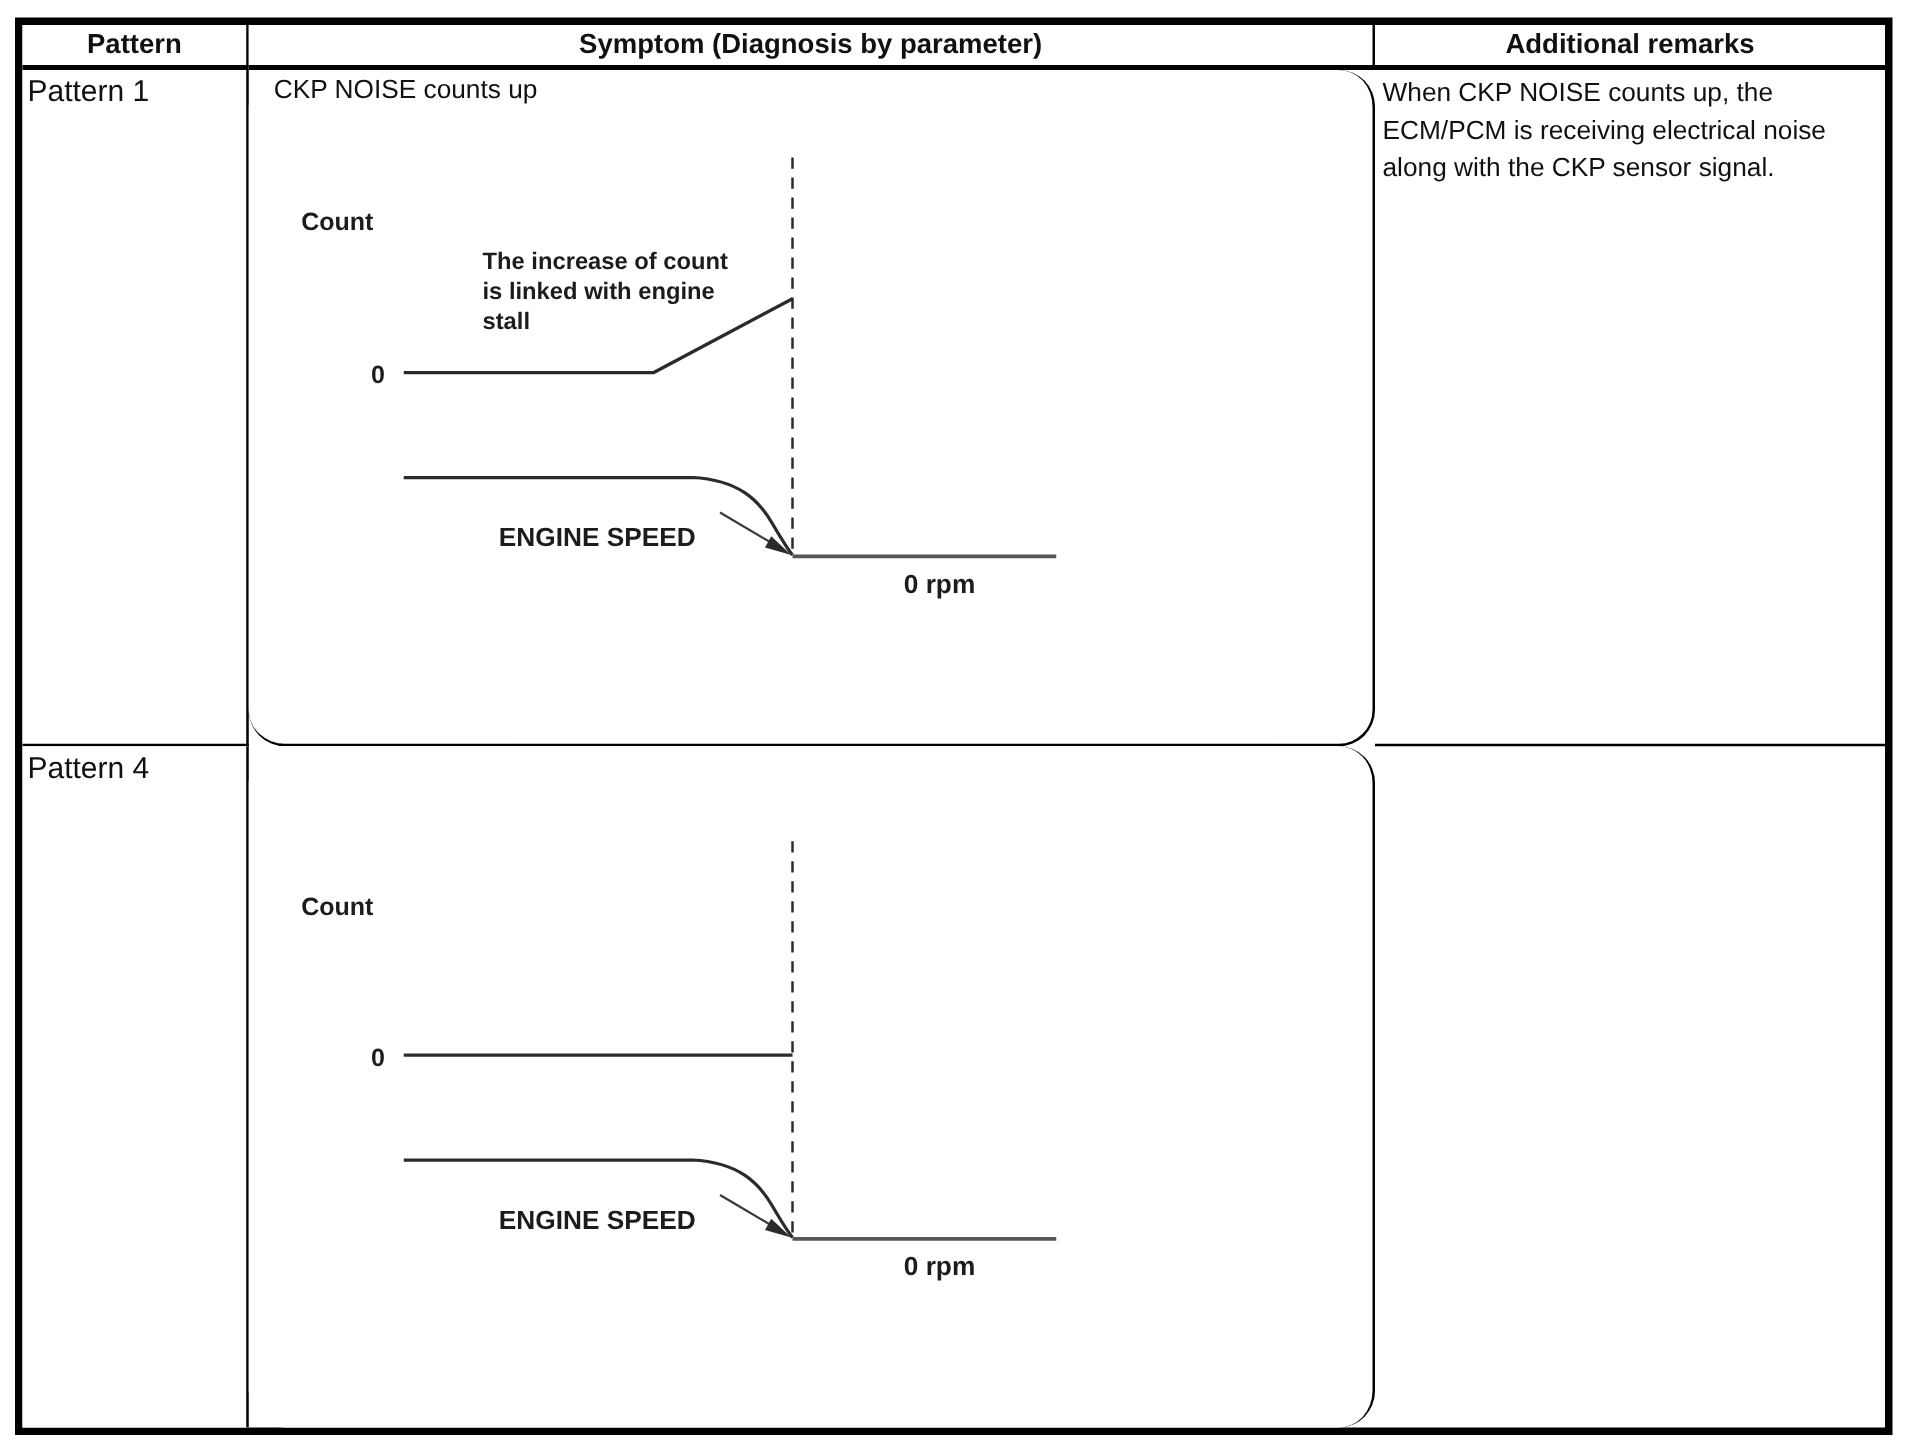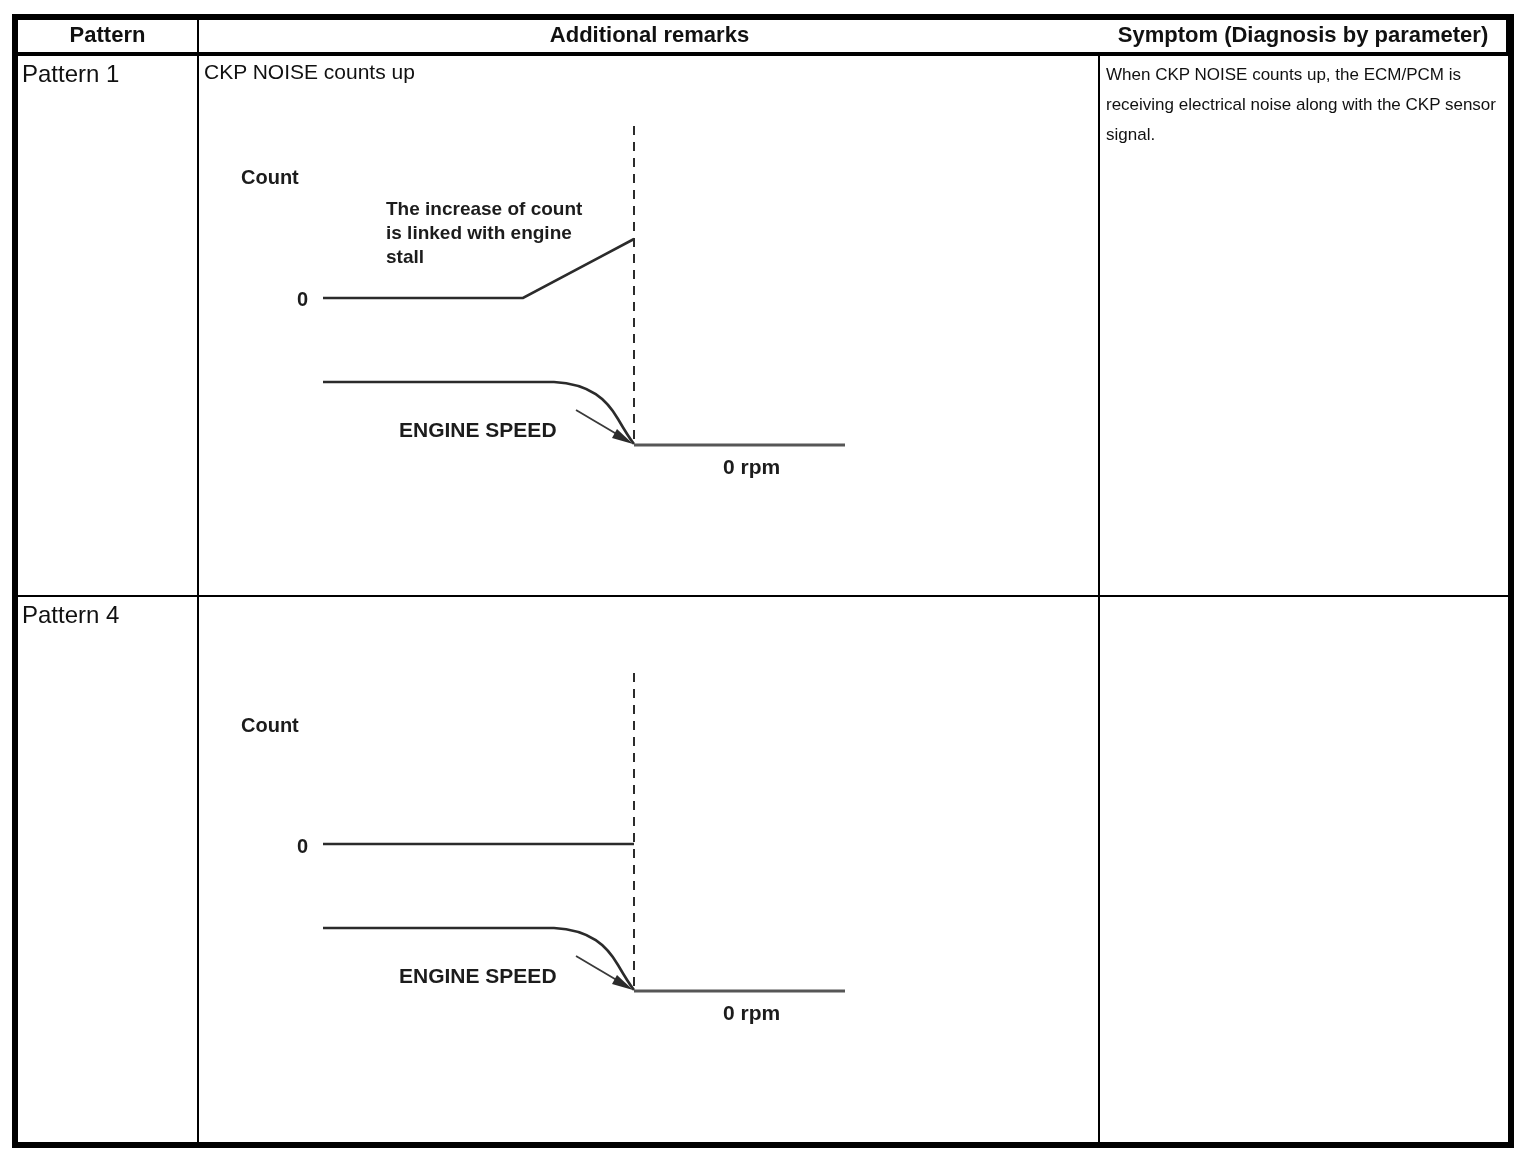--- a/index.html
+++ b/index.html
@@ -27,22 +27,22 @@
   .col-divider { border-right:2px solid #000; }
   .header-cell {
     border-bottom:4px solid #000;
     font-weight:bold; font-size:22px;
     display:flex; justify-content:center;
     padding:2px 4px;
   }
   .row1 { border-bottom:2px solid #000; }
 
   .pattern-cell { padding:4px 4px; font-size:24px; }
-  .symptom-cell { position:relative; padding:4px 5px; font-size:21px; }
-  .remarks-cell { padding:4px 10px 4px 6px; font-size:17px; line-height:30px; }
+  .symptom-cell { position:relative; padding:4px 20px; font-size:21px;border-radius:29px; }
+  .remarks-cell { padding:4px 10px 4px 6px; font-size:21px; line-height:30px; }
 
   .diagram-svg { position:absolute; left:0; }
   .diagram-svg.p1 { top:60px; }
   .diagram-svg.p2 { top:66px; }
 
   svg text {
     font-family:"Liberation Sans", sans-serif;
     font-weight:bold;
     fill:#1c1c1c;
   }
@@ -58,25 +58,25 @@
 </style>
 </head>
 <body>
 
 <div class="page">
   <div class="diag-table">
 
     <div class="cell header-cell col-divider">
       <span>Pattern</span>
     </div>
+    <div class="cell header-cell col-divider">
+      <span>Symptom (Diagnosis by parameter)</span>
+    </div>
     <div class="cell header-cell">
       <span>Additional remarks</span>
-    </div>
-    <div class="cell header-cell col-divider">
-      <span>Symptom (Diagnosis by parameter)</span>
     </div>
 
     <div class="cell row1 col-divider pattern-cell">
       <span>Pattern 1</span>
     </div>
     <div class="cell row1 col-divider symptom-cell">
       <span>CKP NOISE counts up</span>
 
       <svg class="diagram-svg p1" width="900" height="475" viewBox="0 0 900 475">
 

